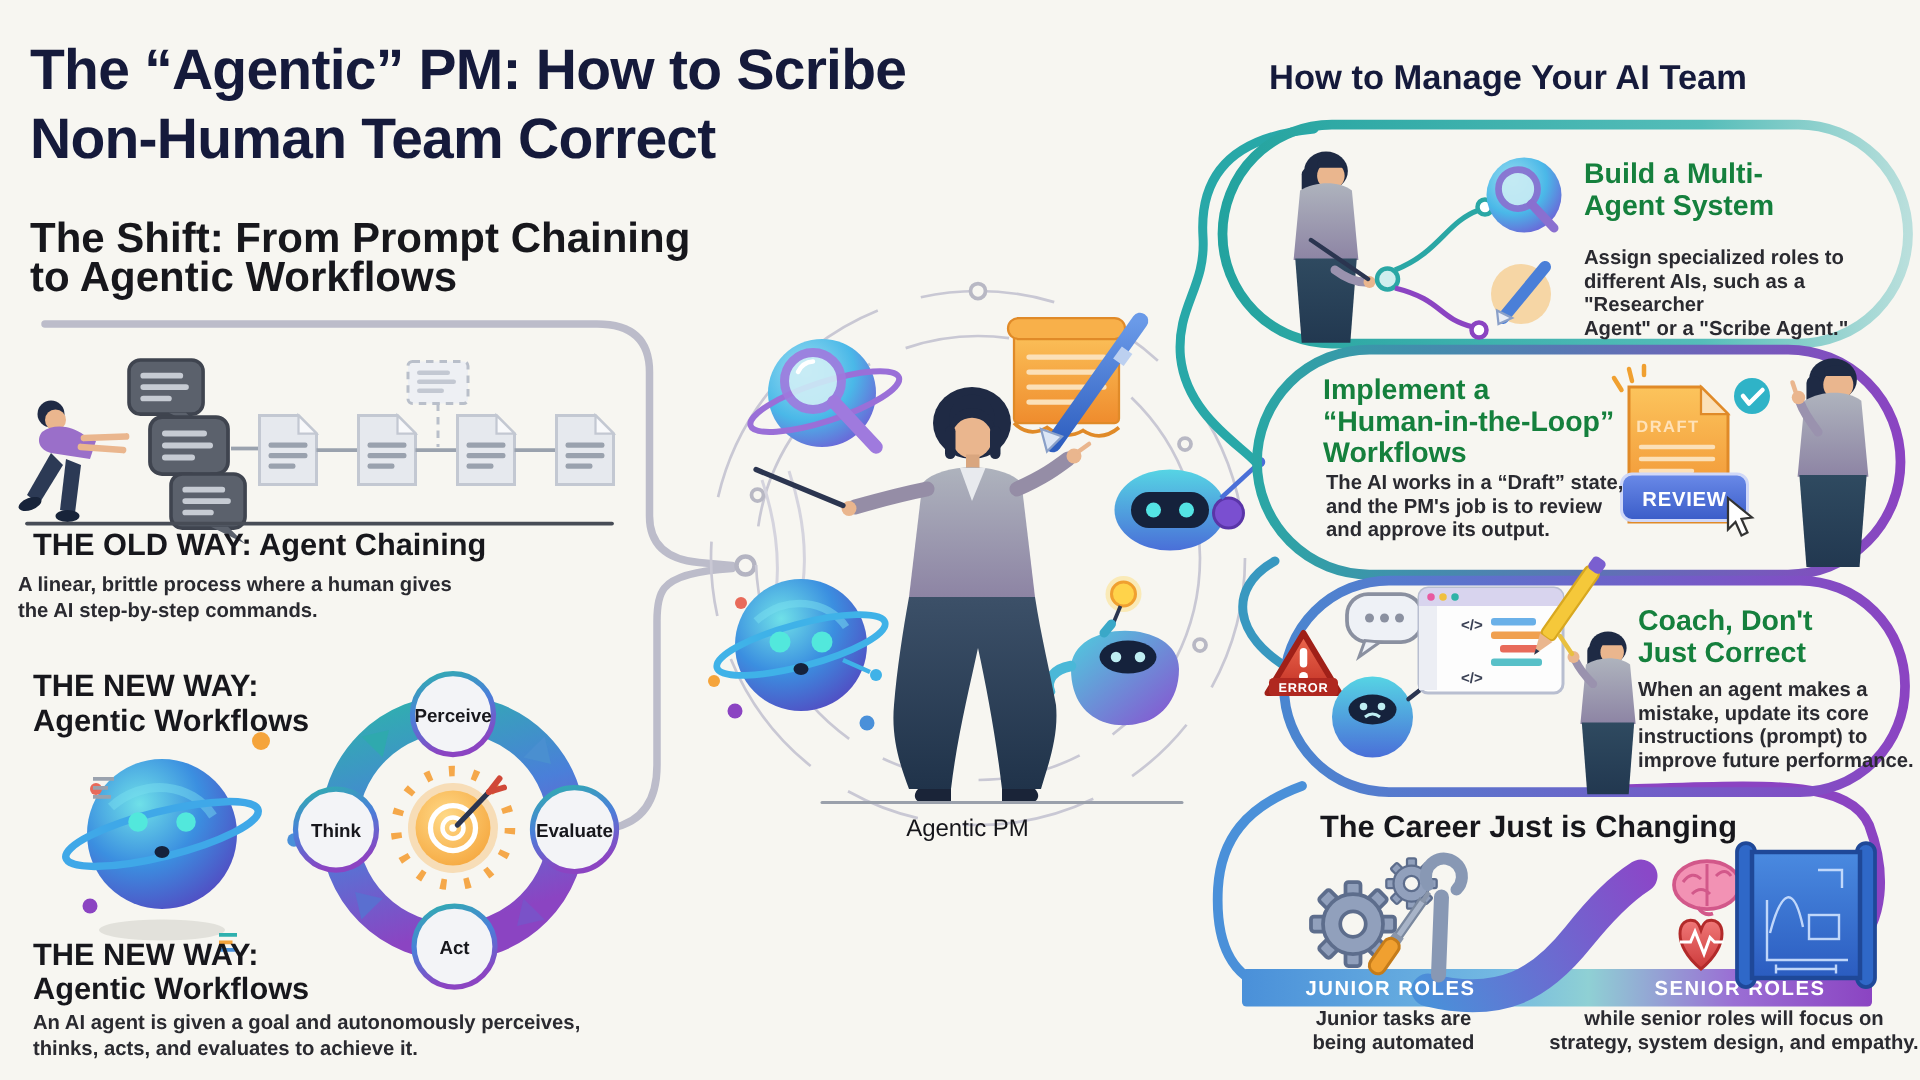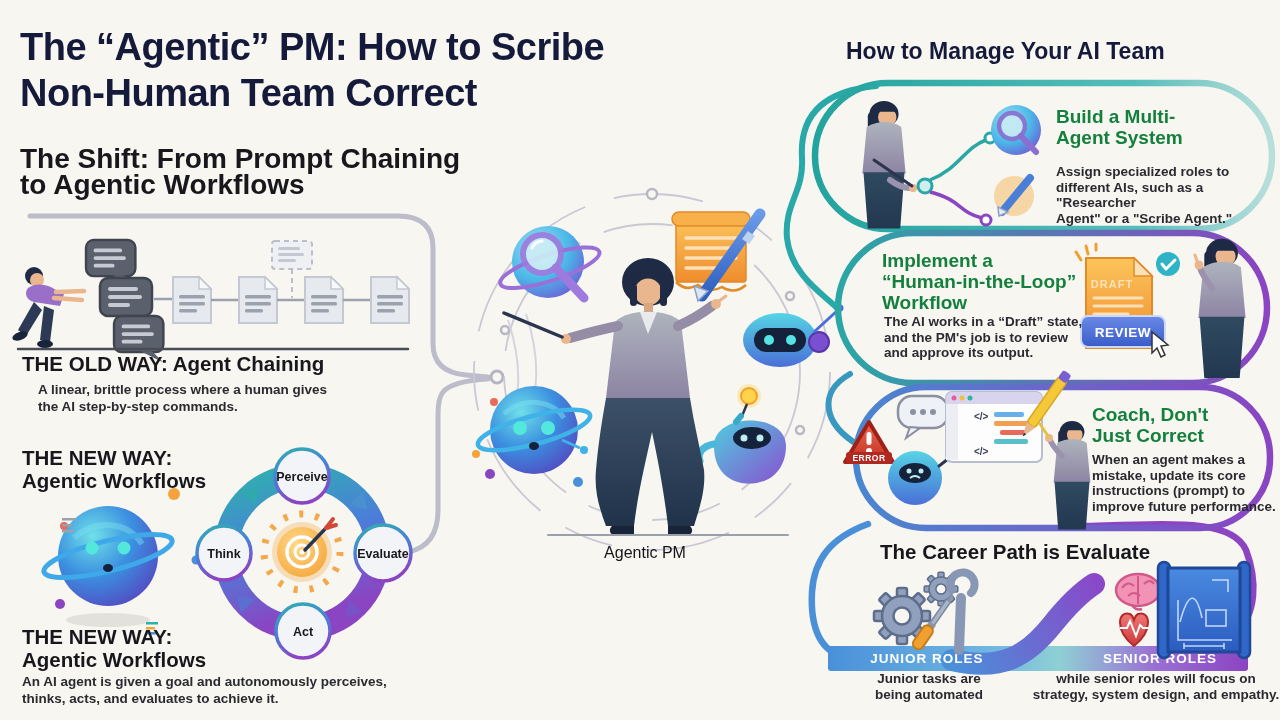--- a/index.html
+++ b/index.html
@@ -9,21 +9,21 @@
   .txt{position:absolute;white-space:pre-line;}
   .title{left:20px;top:24px;width:720px;font-size:38px;line-height:46px;font-weight:800;
          letter-spacing:-0.5px;color:#151a3b;}
   .title .t-bold{font-weight:800;}
   .h-shift{left:20px;top:146px;font-size:28px;line-height:26px;font-weight:800;color:#17171c;}
   .h-sec{font-size:20.5px;line-height:23px;font-weight:800;color:#17171c;}
   .h-old{left:22px;top:352px;}
   .h-new-top{left:22px;top:446px;}
   .h-new-bot{left:22px;top:625px;}
   .body-s{font-size:13.5px;line-height:17px;font-weight:600;color:#2a2a30;}
-  .b-old{left:38px;top:381px;}
+  .b-old{left:12px;top:381px;}
   .b-new{left:22px;top:673px;}
   .pm-caption{left:540px;top:544px;width:210px;text-align:center;font-size:16px;font-weight:400;color:#15151a;}
   .h-right{left:846px;top:38px;font-size:23px;font-weight:800;color:#151a3b;}
   .h-card{font-size:19px;line-height:21px;font-weight:700;color:#15803d;}
   .c1-t{left:1056px;top:106px;}
   .c2-t{left:882px;top:250px;}
   .c3-t{left:1092px;top:404px;}
   .card-b{font-size:13.5px;line-height:15.5px;font-weight:600;color:#2a2a30;}
   .c1-b{left:1056px;top:164px;}
   .c2-b{left:884px;top:314px;}
@@ -530,31 +530,31 @@
 <div class="txt h-right">How to Manage Your AI Team</div>
 
 <div class="txt h-card c1-t">Build a Multi-
 Agent System</div>
 <div class="txt card-b c1-b">Assign specialized roles to
 different AIs, such as a "Researcher
 Agent" or a "Scribe Agent."</div>
 
 <div class="txt h-card c2-t">Implement a
 “Human-in-the-Loop”
-Workflow</div>
+Workflows</div>
 <div class="txt card-b c2-b">The AI works in a “Draft” state,
 and the PM's job is to review
 and approve its output.</div>
 
 <div class="txt h-card c3-t">Coach, Don't
 Just Correct</div>
 <div class="txt card-b c3-b">When an agent makes a
 mistake, update its core
 instructions (prompt) to
 improve future performance.</div>
 
-<div class="txt h-sec h-career">The Career Path is Evaluate</div>
+<div class="txt h-sec h-career">The Career Just is Changing</div>
 <div class="txt cap cap-junior">Junior tasks are
 being automated</div>
 <div class="txt cap cap-senior">while senior roles will focus on
 strategy, system design, and empathy.</div>
 
 </div>
 
 </body></html>

